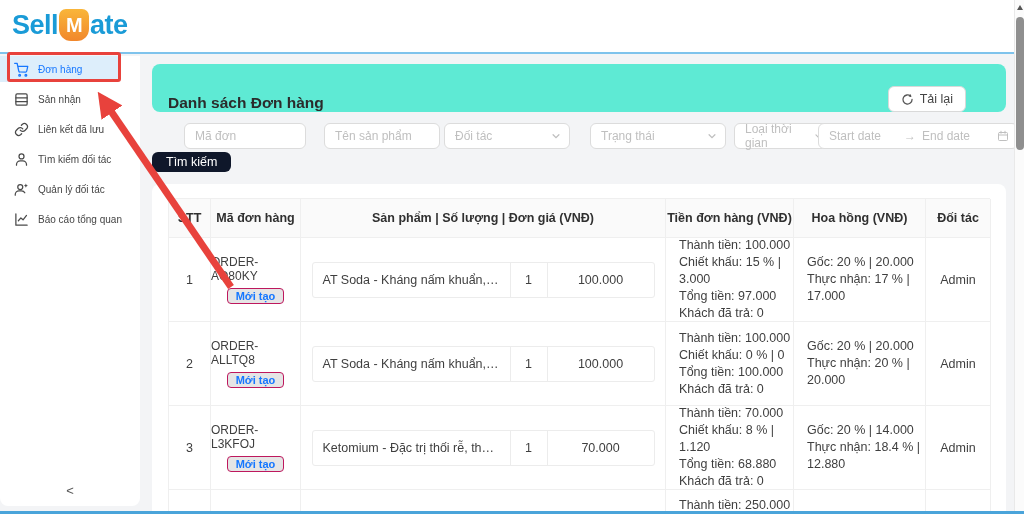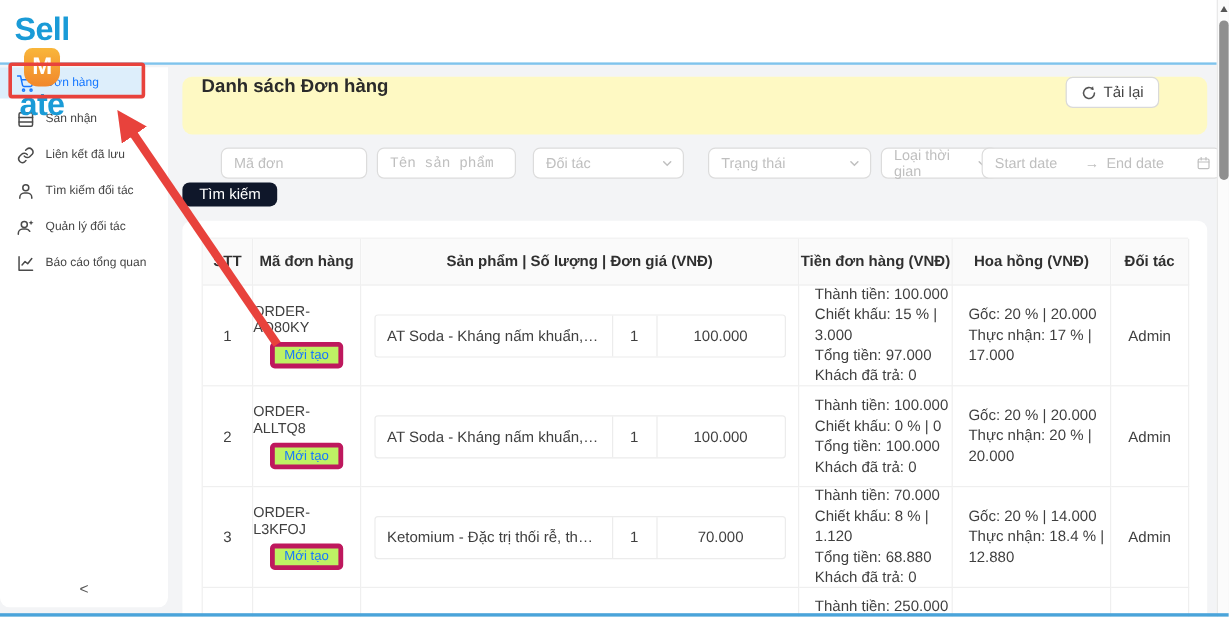--- a/index.html
+++ b/index.html
@@ -3,41 +3,41 @@
 <meta charset="utf-8">
 <style>
   * { margin:0; padding:0; box-sizing:border-box; }
   html,body { width:1024px; height:514px; overflow:hidden; }
   body { font-family:"Liberation Sans","DejaVu Sans",sans-serif; background:#f3f4f6; position:relative; }
 
   
   .header { position:absolute; left:0; top:0; width:1014px; height:54px; background:#fff;
             border-bottom:2px solid #7fc3ec; z-index:5; }
   .logo { position:absolute; left:12px; top:9px; display:flex; align-items:center; font-weight:800;
-          font-size:27px; color:#1a9bd7; letter-spacing:-0.5px;flex-direction:column; }
+          font-size:27px; color:#1a9bd7; letter-spacing:-0.5px; }
   .logo .m-badge { display:inline-flex; align-items:center; justify-content:center; width:30px; height:32px;
           margin:0 1px; background:linear-gradient(180deg,#f9b63a 0%,#f1872b 100%);
           border-radius:7px 7px 12px 12px; color:#fff; font-size:20px; font-weight:800; }
   .user-chip { position:absolute; left:903px; top:13px; display:flex; align-items:center; gap:8px; cursor:pointer; }
   .avatar { width:27px; height:27px; border-radius:50%; background:#6ac163; display:flex; align-items:center; justify-content:center; }
   .user-name { color:#1890ff; font-size:13px; }
 
   
   .sidebar { position:absolute; left:0; top:56px; width:140px; height:450px; background:#fff;
              border-radius:0 0 8px 8px; z-index:4; }
   .side-item { display:flex; align-items:center; gap:9px; height:26px; margin-bottom:4px;
                padding-left:14px; font-size:10px; color:#454545; cursor:pointer; }
   .side-item svg { flex:0 0 auto; }
   .side-item.active { background:#ddeefb; color:#1677ff; width:120px; border-radius:0 4px 4px 0; }
   .collapse-btn { position:absolute; bottom:8px; left:0; width:140px; text-align:center;
                   color:#555; font-size:13px; cursor:pointer; }
 
   
-  .title-card { position:absolute; left:152px; top:64px; width:854px; height:48px; background:#fef9c3;
-                border-radius:8px; display:flex; align-items:flex-start; justify-content:space-between;
+  .title-card { position:absolute; left:152px; top:64px; width:854px; height:48px; background:#5eead4;
+                border-radius:8px; display:flex; align-items:flex-end; justify-content:space-between;
                 padding:0 40px 0 16px; }
   .page-title { font-size:15.5px; font-weight:700; color:#2b2b2b; }
   .reload-btn { display:flex; align-items:center; gap:6px; border:1px solid #d9d9d9; background:#fff;
                 border-radius:6px; padding:5px 12px; font-size:12.5px; color:#444; cursor:pointer; }
 
   .filter { position:absolute; top:123px; height:26px; background:#fff; border:1px solid #dcdcdc;
             border-radius:6px; font-size:12px; display:flex; align-items:center;margin-left:32px; }
   input.filter { padding:0 10px; color:#333; }
   input.filter::placeholder { color:#bfbfbf; }
   .sel { justify-content:space-between; padding:0 8px 0 10px; color:#bfbfbf; cursor:pointer; }
@@ -51,22 +51,22 @@
                 border-radius:8px 8px 0 0; padding:14px 16px 0 16px; overflow:hidden; }
   .otable { width:822px; border-top:1px solid #efefef; border-left:1px solid #efefef; }
   .trow { display:grid; grid-template-columns:42px 90px 365px 128px 132px 65px; }
   .tcell { border-right:1px solid #efefef; border-bottom:1px solid #efefef; display:flex;
            flex-direction:column; align-items:center; justify-content:center; font-size:12.5px; color:#3f3f3f; }
   .thead .tcell { height:39px; background:#fafafa; font-weight:700; color:#303030; text-align:center; }
   .tbody-row .tcell { height:84px; }
   .cell-money { align-items:flex-start; padding-left:13px; line-height:17px; }
   .cell-comm  { align-items:flex-start; padding-left:13px; line-height:17px; }
   .order-code { font-size:12px; color:#3f3f3f; }
-  .status-badge { margin-top:5px; font-size:11px; color:#1677ff; background:#bef264;
-                  border:4px solid #be185d; border-radius:4px; padding:1px 8px; }
+  .status-badge { margin-top:5px; font-size:11px; color:#1677ff; background:#e5e5e5;
+                  border:1px solid #be185d; border-radius:4px; padding:1px 8px;font-weight:bold; }
   .prod-box { display:flex; align-items:stretch; width:343px; height:36px; border:1px solid #ececec; border-radius:3px; }
   .prod-name { flex:1; display:flex; align-items:center; padding:0 10px; white-space:nowrap;
                overflow:hidden; text-overflow:ellipsis; font-size:12.5px; color:#3f3f3f; display:block; line-height:34px; }
   .prod-qty { width:38px; border-left:1px solid #ececec; border-right:1px solid #ececec;
               display:flex; align-items:center; justify-content:center; font-size:12.5px; }
   .prod-price { width:106px; display:flex; align-items:center; justify-content:center; font-size:12.5px; }
   .partial .tcell { height:84px; justify-content:flex-start; padding-top:7px; }
 
   
   .red-box { position:absolute; left:7px; top:52px; width:114px; height:30px; border:3px solid #e8423c;
@@ -146,21 +146,21 @@
   <button class="reload-btn">
     <svg width="13" height="13" viewBox="0 0 16 16" fill="none">
       <path d="M13.6 8A5.6 5.6 0 1 1 11.9 4" stroke="#555" stroke-width="1.6" stroke-linecap="round"></path>
       <path d="M12.2 1.2 L12.6 4.6 L9.3 4.2 Z" fill="#555"></path>
     </svg>
     <span>Tải lại</span>
   </button>
 </div>
 
 <input class="filter" style="left: 152px; width: 122px;" placeholder="Mã đơn">
-<input class="filter" style="left: 282px; width: 116px; font-family: Liberation Mono, monospace;" placeholder="Tên sản phẩm">
+<input class="filter" style="left: 292px; width: 116px;" placeholder="Tên sản phẩm">
 <div class="filter sel" style="left:412px;width:126px;">
   <span>Đối tác</span>
   <svg width="10" height="10" viewBox="0 0 24 24" fill="none" stroke="#bfbfbf" stroke-width="3" stroke-linecap="round">
       <polyline points="5 9 12 16 19 9"></polyline>
     </svg>
 </div>
 <div class="filter sel" style="left:558px;width:136px;">
   <span>Trạng thái</span>
   <svg width="10" height="10" viewBox="0 0 24 24" fill="none" stroke="#bfbfbf" stroke-width="3" stroke-linecap="round">
       <polyline points="5 9 12 16 19 9"></polyline>

